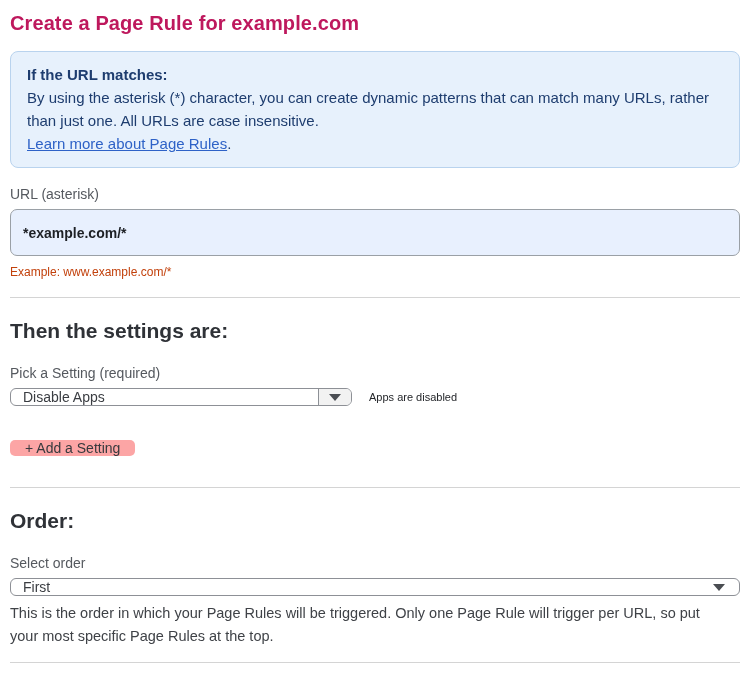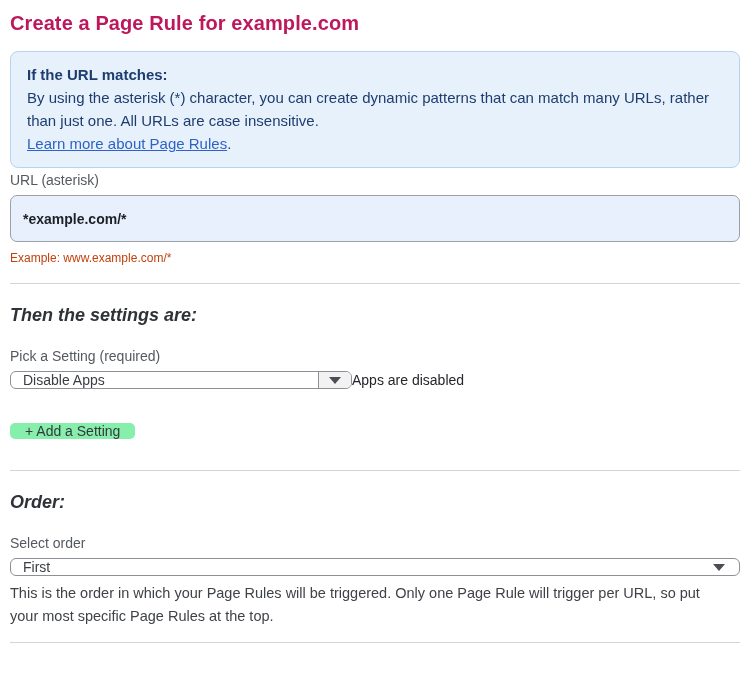--- a/index.html
+++ b/index.html
@@ -21,21 +21,21 @@
   }
 
   .info-box {
     background: #e7f1fc;
     border: 1px solid #b9d3ee;
     border-radius: 8px;
     padding: 11px 16px 12px 16px;
     color: #1e3d6f;
     font-size: 15px;
     line-height: 23px;
-    margin-bottom: 4px;
+    margin-bottom: 18px;
   }
   .info-heading { font-weight: bold; }
   .info-link {
     color: #2e62c7;
     text-decoration: underline;
     cursor: pointer;
   }
   .info-suffix { color: #1e3d6f; }
 
   .field-label {
@@ -66,25 +66,24 @@
     line-height: 21px;
   }
 
   .divider {
     border: none;
     border-top: 1px solid #d4d4d4;
     margin: 14px 0 0 0;
   }
 
   .section-heading {
-    font-size: 18px;
+    font-size: 21px;
     font-weight: bold;
     color: #2f3237;
     margin: 21px 0 22px 0;
-    font-style: italic;
   }
 
   .setting-row {
     display: flex;
     align-items: center;
     margin-bottom: 33px;
   }
   .select-box {
     display: flex;
     align-items: stretch;
@@ -112,29 +111,30 @@
     align-items: center;
     justify-content: center;
   }
   .tri-down {
     width: 0; height: 0;
     border-left: 6px solid transparent;
     border-right: 6px solid transparent;
     border-top: 7px solid #4a4d52;
   }
   .setting-status {
-    font-size: 14px;
+    font-size: 11px;
     color: #24262a;
+    margin-left: 17px;
   }
 
   .btn {
     display: inline-block;
     border: none;
     border-radius: 5px;
-    background: #86efac;
+    background: #fca5a5;
     color: #36393d;
     font-family: "Liberation Sans", sans-serif;
     font-size: 14px;
     padding: 0 15px;
     cursor: pointer;
   }
   .add-setting-btn { margin-bottom: 17px; }
 
   .order-select {
     width: 730px;

